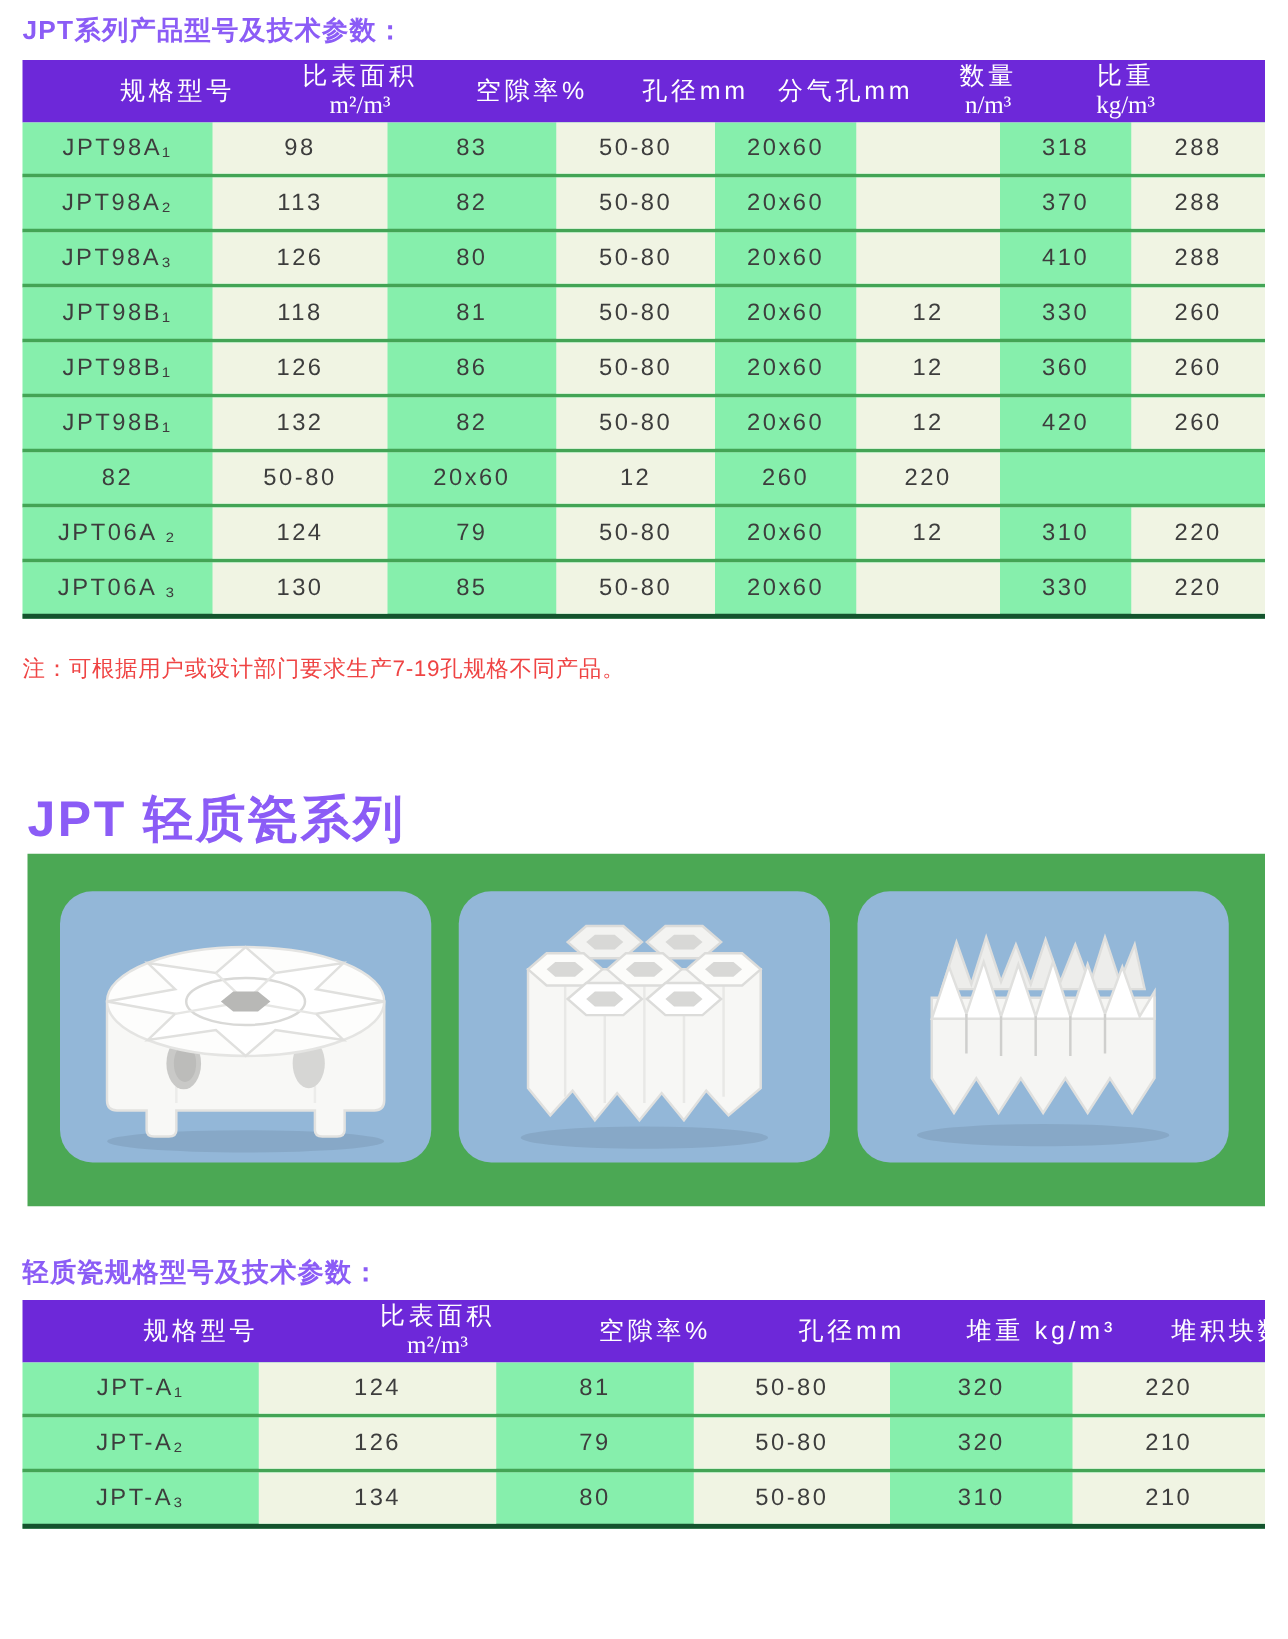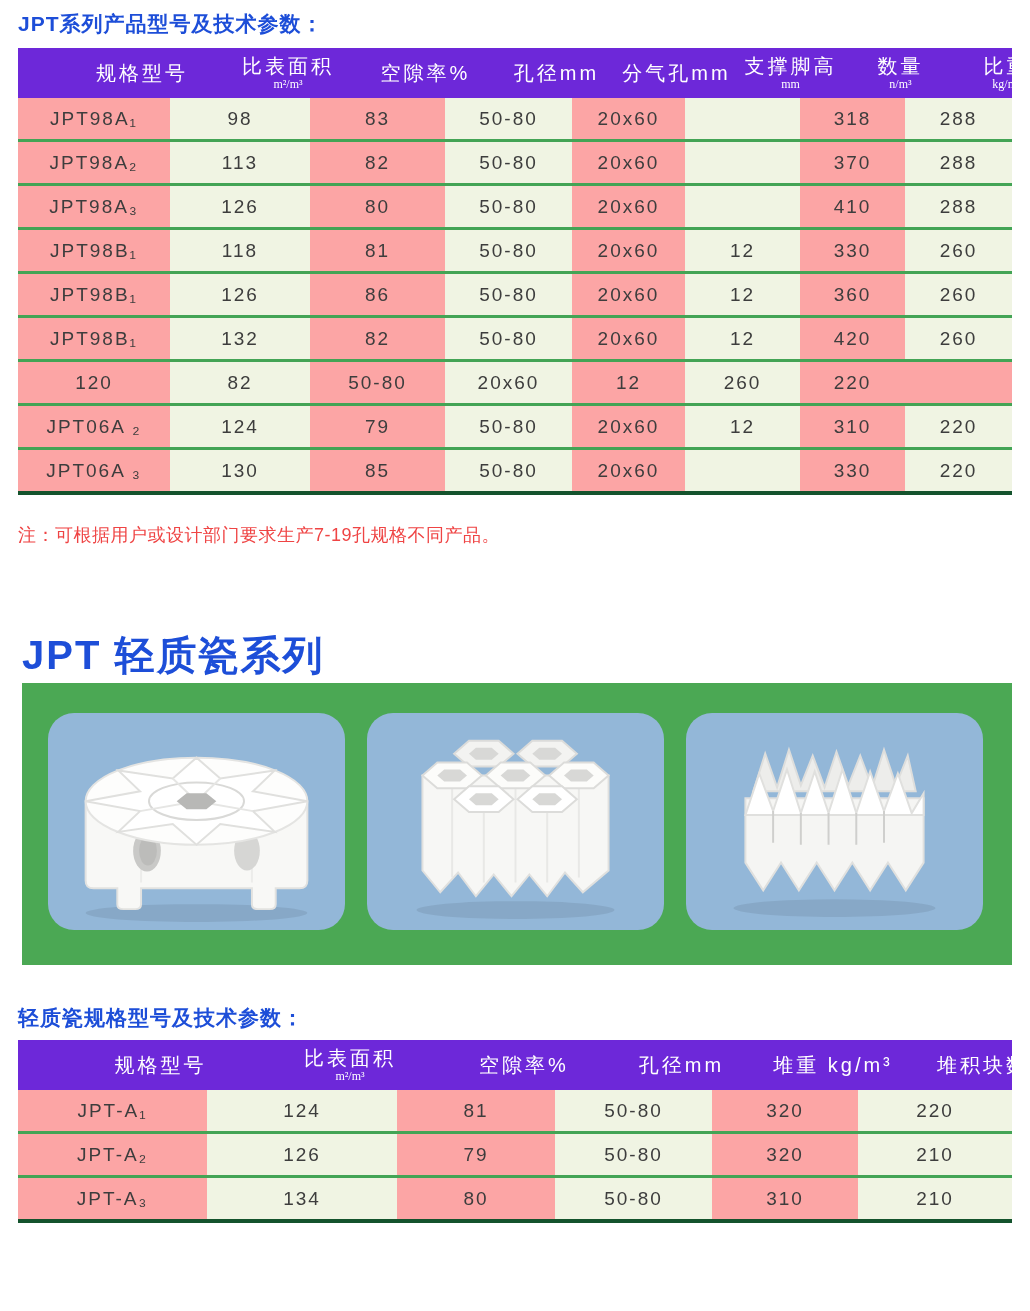--- a/index.html
+++ b/index.html
@@ -1,35 +1,35 @@
 <!DOCTYPE html>
 <html><head>
 <meta charset="utf-8">
 <style>
   html,body{margin:0;padding:0;}
   body{
     width:1030px;height:1311px;position:relative;background:#ffffff;
     font-family:"Liberation Sans","DejaVu Sans",sans-serif;color:#3d3d3d;
   }
-  .sec-title{position:absolute;color:#1d4ed8;font-weight:bold;letter-spacing:1px;}
+  .sec-title{position:absolute;color:#8b5cf6;font-weight:bold;letter-spacing:1px;}
   #title1{left:18px;top:10px;font-size:21px;}
   #title2{left:22px;top:628px;font-size:40px;letter-spacing:2px;}
   #title3{left:18px;top:1004px;font-size:21px;text-align:center;}
   #note{position:absolute;left:18px;top:523px;font-size:18px;color:#ef4444;letter-spacing:0.5px;}
 
   .spec-table{position:absolute;left:18px;width:994px;}
   #t1{top:48px;}
   #t2{top:1040px;}
   .thead{display:grid;background:#6d28d9;height:50px;padding-left:48px;}
   #t1 .thead,#t1 .trow{grid-template-columns:152px 140px 135px 127px 113px 115px 105px 107px;}
   #t2 .thead,#t2 .trow{grid-template-columns:189px 190px 158px 157px 146px 154px;}
   .hcell{display:flex;flex-direction:column;align-items:center;justify-content:center;
          color:#ffffff;font-size:20px;letter-spacing:3px;line-height:1.15;}
-  .hunit{font-family:"Liberation Serif","DejaVu Serif",serif;font-size:12px;letter-spacing:0;}
-  .trow{display:grid;height:41px;border-bottom:3px solid #43a455;background:#fca5a5;}
+  .hunit{font-family:"Liberation Serif","DejaVu Serif",serif;font-size:20px;letter-spacing:0;}
+  .trow{display:grid;height:41px;border-bottom:3px solid #43a455;background:#86efac;}
   .tbody .trow:last-child{border-bottom:4px solid #14532d;}
   .tcell{display:flex;align-items:center;justify-content:center;
          font-size:19px;letter-spacing:2px;color:#3d3d3d;}
   .trow .tcell:nth-child(even){background:#f0f4e3;}
 
   #band{position:absolute;left:22px;top:683px;width:990px;height:282px;background:#4ba854;}
   .panel{position:absolute;top:30px;width:297px;height:217px;background:#93b7d8;border-radius:26px;
          display:flex;align-items:center;justify-content:center;overflow:hidden;}
   #panel1{left:26px;}
   #panel2{left:345px;}
@@ -57,24 +57,20 @@
     </div>
       <div class="hcell">
       <span>孔径mm</span>
       <span class="hunit"></span>
     </div>
       <div class="hcell">
       <span>分气孔mm</span>
       <span class="hunit"></span>
     </div>
       <div class="hcell">
-      <span>支撑脚高</span>
-      <span class="hunit">mm</span>
-    </div>
-      <div class="hcell">
       <span>数量</span>
       <span class="hunit">n/m³</span>
     </div>
       <div class="hcell">
       <span>比重</span>
       <span class="hunit">kg/m³</span>
     </div>
     </div>
   <div class="tbody">
       <div class="trow">
@@ -131,21 +127,20 @@
       <div class="tcell">JPT98B₁</div>
       <div class="tcell">132</div>
       <div class="tcell">82</div>
       <div class="tcell">50-80</div>
       <div class="tcell">20x60</div>
       <div class="tcell">12</div>
       <div class="tcell">420</div>
       <div class="tcell">260</div>
     </div>
       <div class="trow">
-      <div class="tcell">120</div>
       <div class="tcell">82</div>
       <div class="tcell">50-80</div>
       <div class="tcell">20x60</div>
       <div class="tcell">12</div>
       <div class="tcell">260</div>
       <div class="tcell">220</div>
     </div>
       <div class="trow">
       <div class="tcell">JPT06A ₂</div>
       <div class="tcell">124</div>

